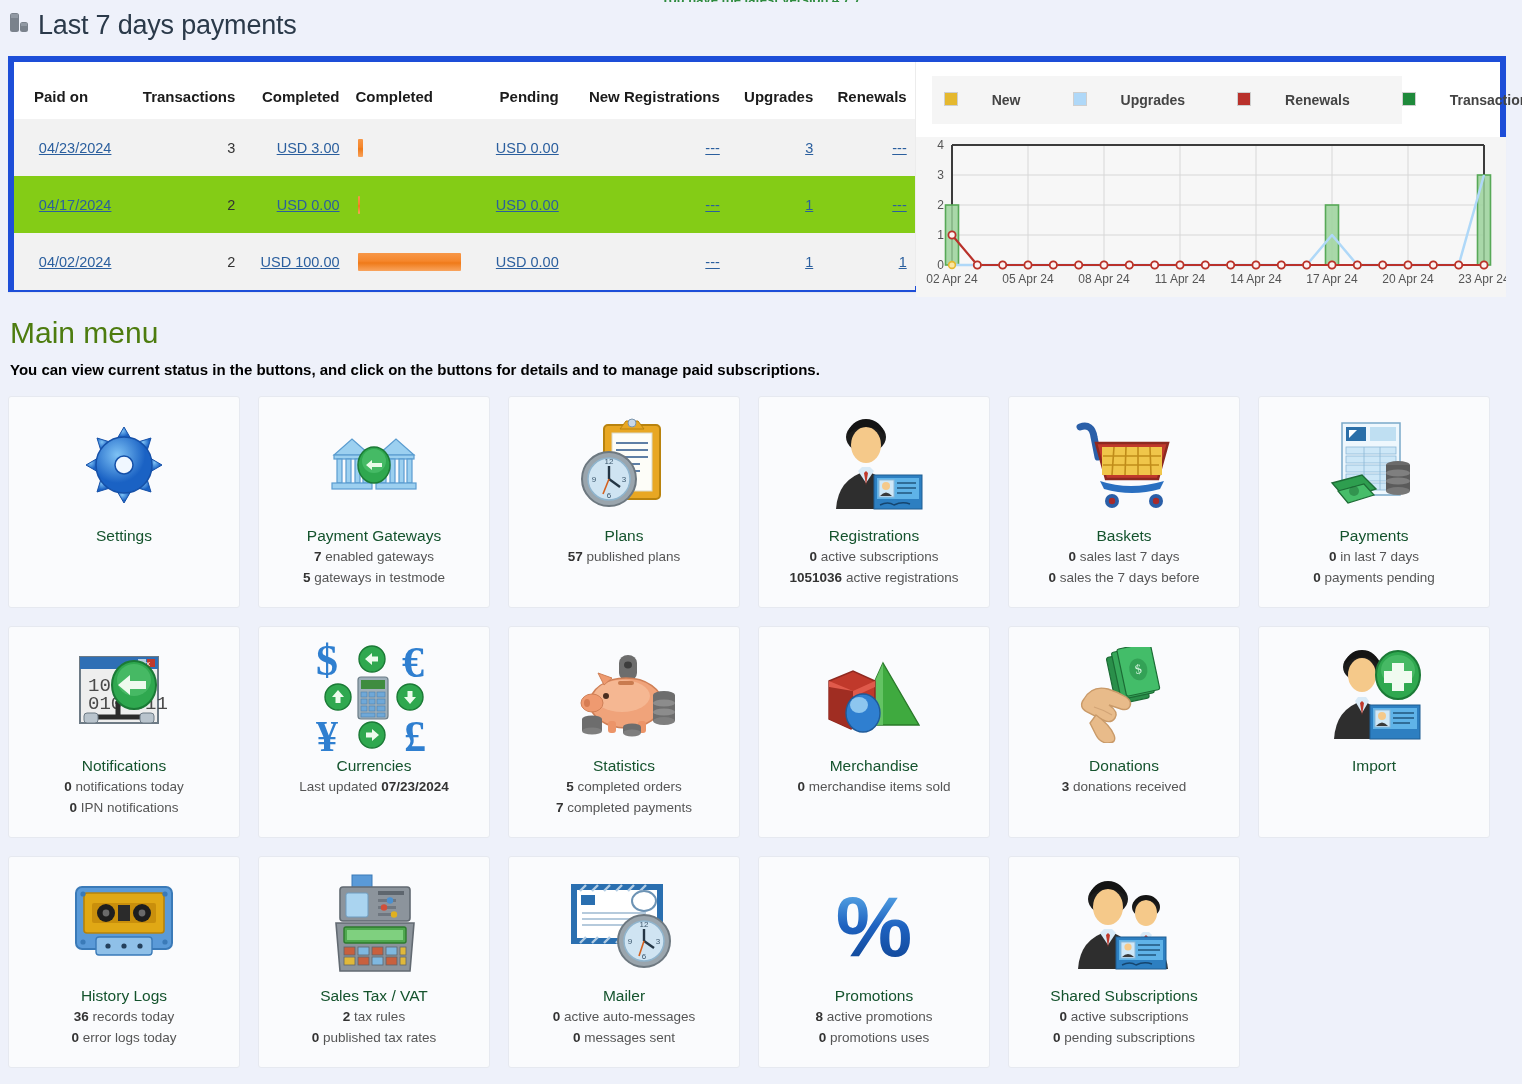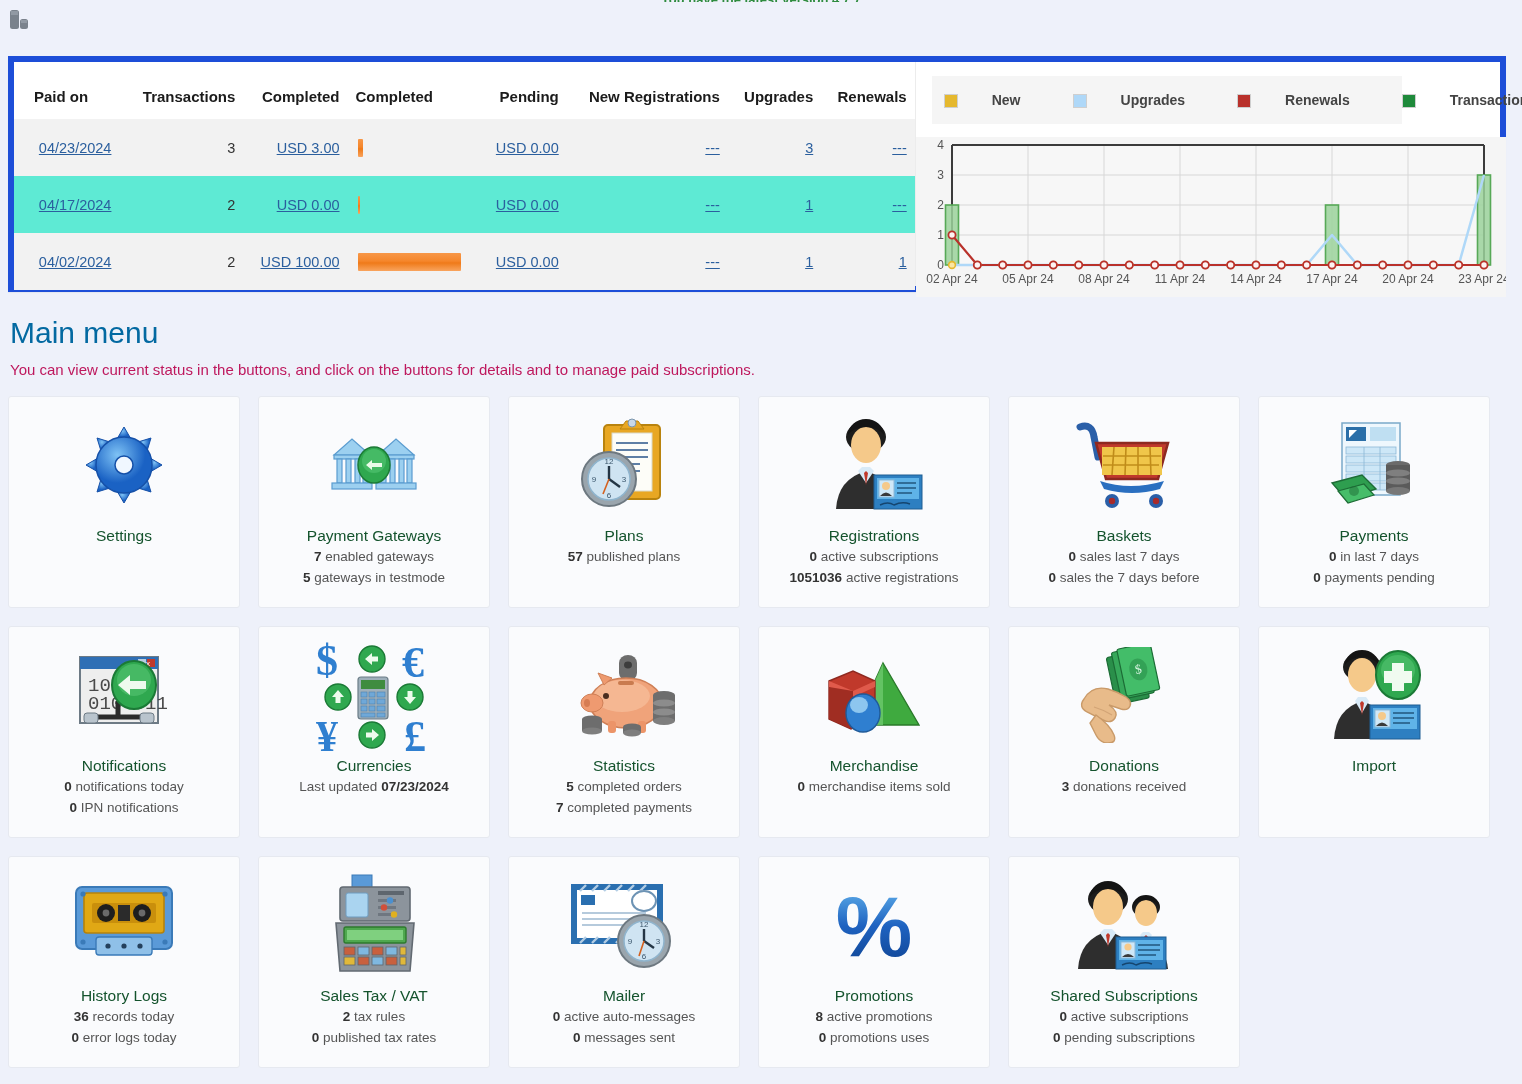--- a/index.html
+++ b/index.html
@@ -76,21 +76,21 @@
   table.pay-table th.left { text-align: left; padding-left: 20px; }
   table.pay-table td {
     padding: 15px 8px;
     text-align: right;
     white-space: nowrap;
     height: 57px;
     vertical-align: middle;
   }
   table.pay-table td.left { text-align: center; padding-left: 20px; }
   tr.odd td { background: #f2f2f2; }
-  tr.even td { background: #5eead4; }
+  tr.even td { background: #84cc16; }
   a.lnk {
     color: #2b5f9e;
     text-decoration: underline;
     cursor: pointer;
     font-size: 14.5px;
   }
   .plain { color: #333; font-size: 14.5px; }
   .barcell { text-align: left !important; padding-left: 10px !important; }
   .minibar {
     display: inline-block;
@@ -111,21 +111,21 @@
     position: absolute;
     top: 14px; left: 16px;
     width: 470px; height: 48px;
     background: #f5f5f5;
     display: flex;
     align-items: center;
     padding-left: 6px;
   }
   .legend-item {
     display: flex;
-    align-items: flex-end;
+    align-items: flex-start;
     margin-right: 2px;
   }
   .legend-sw {
     width: 14px; height: 14px;
     border: 1px solid #cfcfcf;
     margin-right: 34px;
     margin-left: 6px;
   }
   .legend-lbl {
     font-size: 14px;
@@ -140,30 +140,31 @@
     width: 590px; height: 160px;
     background: #f5f5f5;
   }
   .chart-svg { display: block; }
 
   
   .mm-title {
     position: absolute;
     top: 314px; left: 10px;
     font-size: 30px;
-    color: #0369a1;
+    color: #4d7c0f;
     font-weight: normal;
     line-height: 38px;
   }
   .mm-sub {
     position: absolute;
     top: 360px; left: 10px;
     font-size: 15px;
-    color: #be185d;
+    color: #000000;
     line-height: 20px;
+    font-weight: bold;
   }
 
   
   .tiles {
     position: absolute;
     top: 396px; left: 8px;
     width: 1506px;
     display: flex;
     flex-wrap: wrap;
   }
@@ -214,20 +215,21 @@
 
   <div class="page-title-row">
     <span class="title-icon">
       <svg width="22" height="24" viewBox="0 0 22 24">
         <rect x="2" y="2" width="9" height="19" rx="2.5" fill="#7a828c"></rect>
         <rect x="3" y="3" width="7" height="4" fill="#9199a3"></rect>
         <rect x="12" y="11" width="8" height="10" rx="2.5" fill="#7a828c"></rect>
         <rect x="13" y="12" width="6" height="3" fill="#9199a3"></rect>
       </svg>
     </span>
+    <span class="page-title">Last 7 days payments</span>
   </div>
 
   <div class="summary-panel">
 
     <div class="table-wrap">
       <table class="pay-table">
         <thead>
           <tr>
             <th class="left">Paid on</th>
             <th>Transactions</th>

